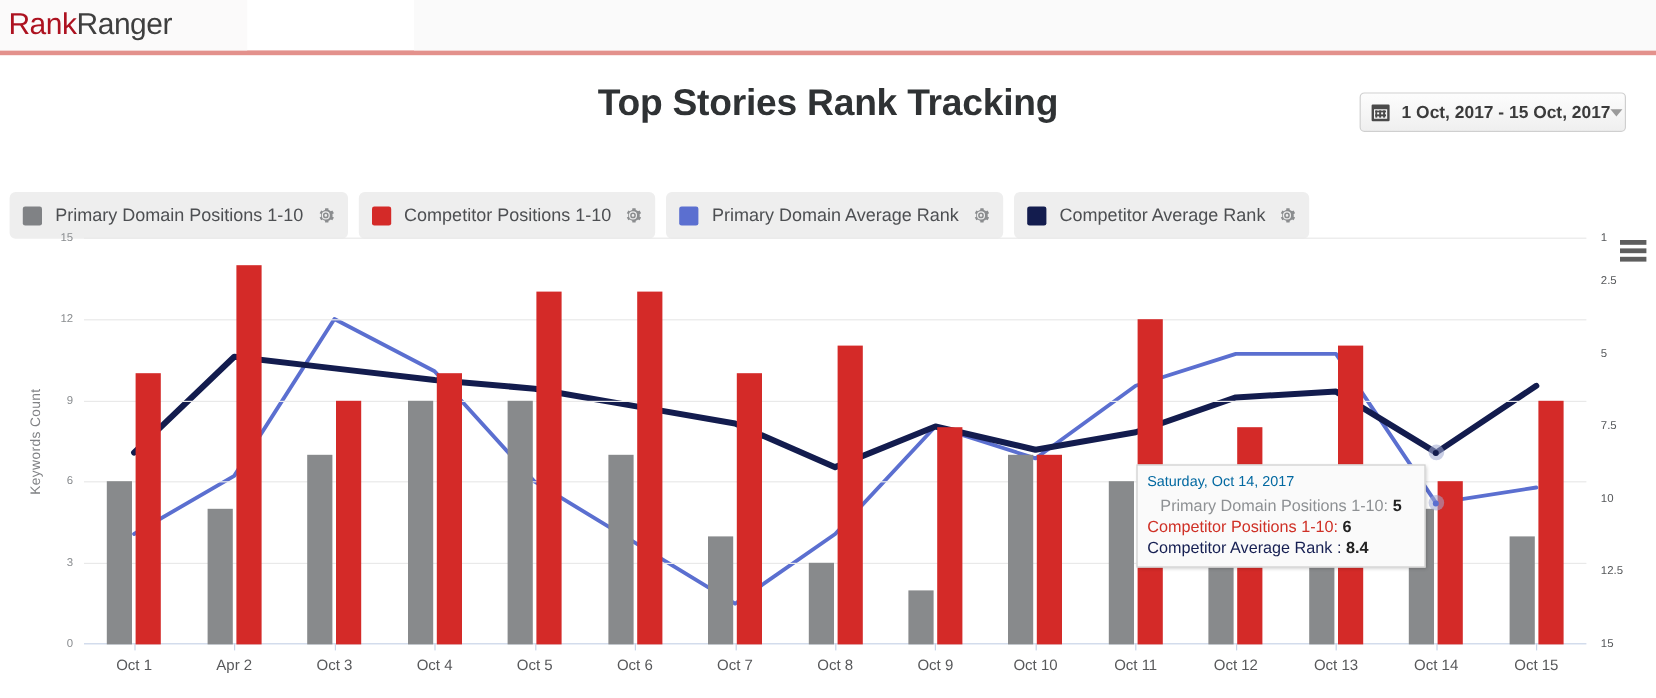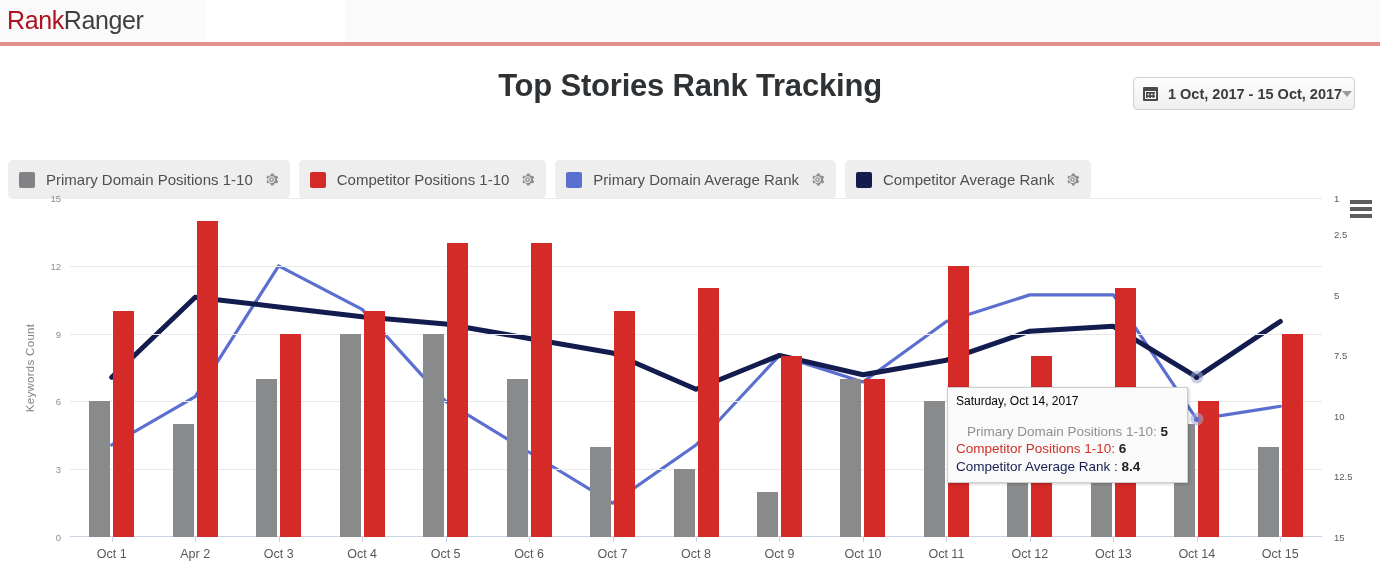--- a/index.html
+++ b/index.html
@@ -99,21 +99,21 @@
   .hamburger i { display:block; height:3.5px; background:#5e5e5e; margin-bottom:3.5px; }
 
   
   .tooltip {
     position:absolute; left:947px; top:387px; width:241px;
     background:#fafafa; border:1px solid #cdcdcd;
     box-shadow:1px 1px 3px rgba(0,0,0,.22);
     padding:5px 8px 7px 8px; box-sizing:border-box;
     font-size:13.5px; line-height:17.5px;
   }
-  .tt-date { color:#000000; font-size:12px; margin-bottom:12px; }
+  .tt-date { color:#0369a1; font-size:12px; margin-bottom:2px; }
   .tt-row { white-space:nowrap; }
   .tt-row b { color:#222; }
 
   .marker { position:absolute; width:13px; height:13px; border-radius:50%; transform:translate(-50%,-50%); }
   .marker i { position:absolute; left:50%; top:50%; transform:translate(-50%,-50%); width:5px; height:5px; border-radius:50%; display:block; }
 </style>
 </head>
 <body>
 
 <div id="app">

